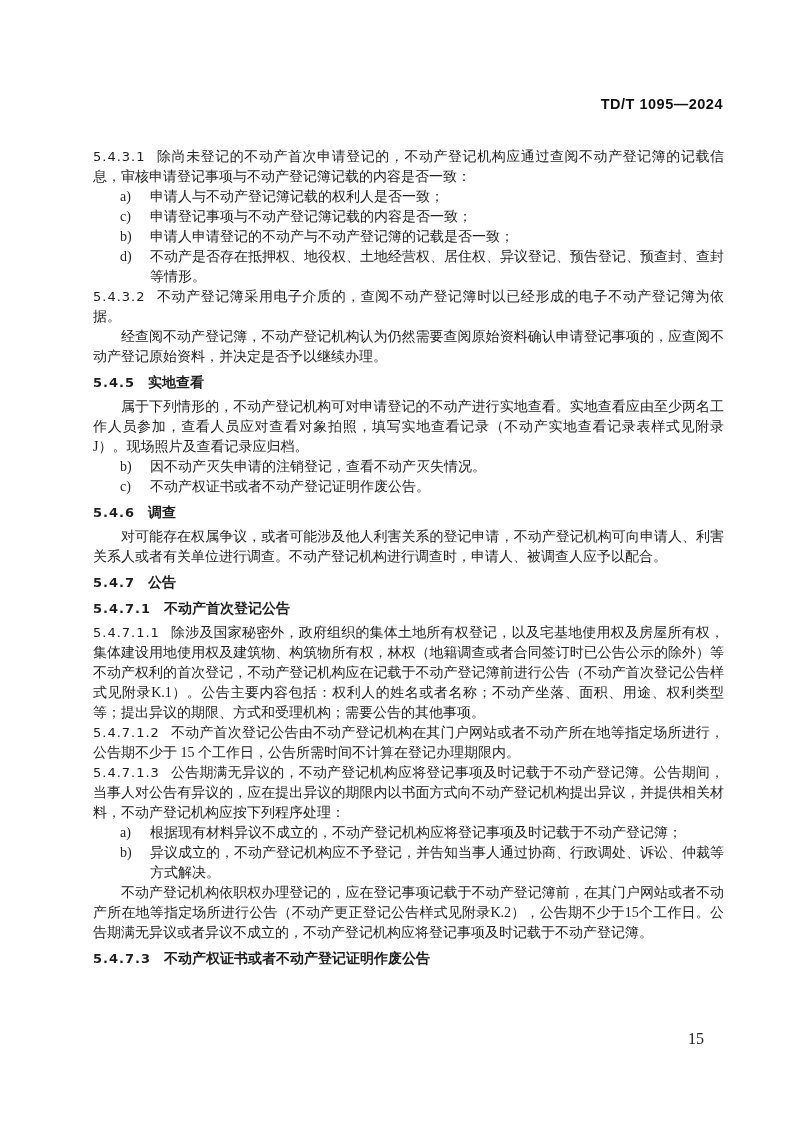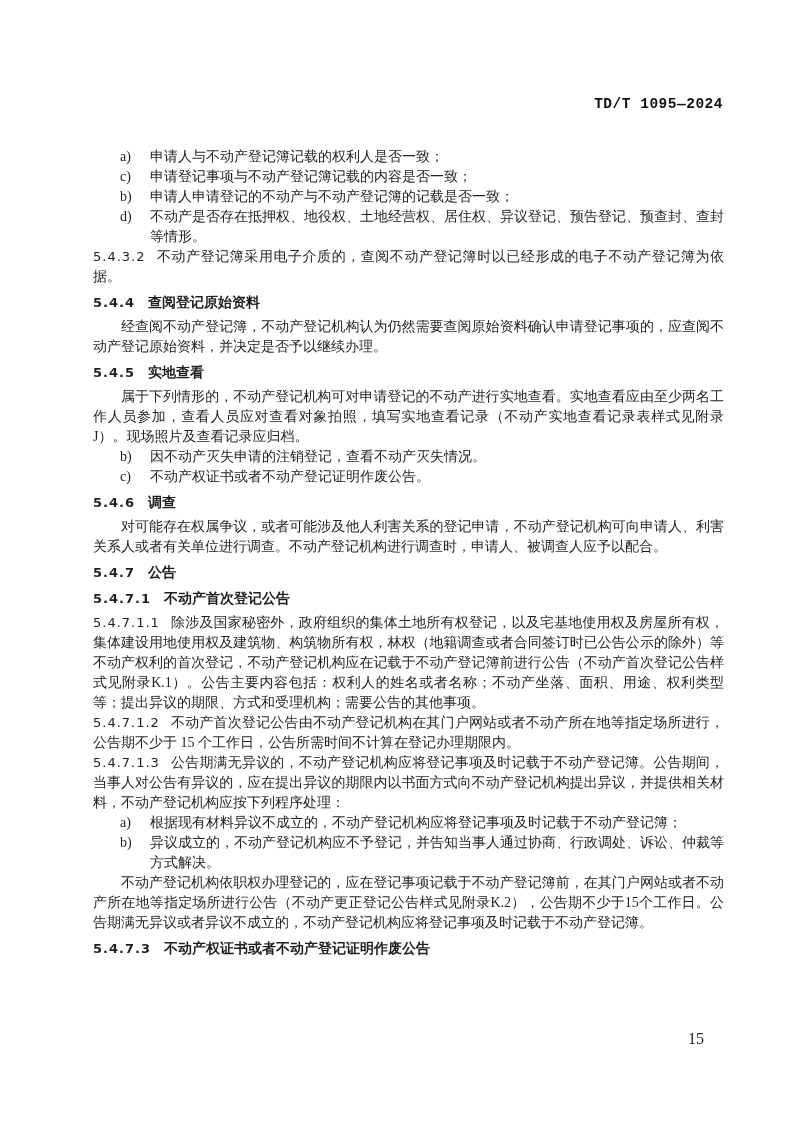--- a/index.html
+++ b/index.html
@@ -12,21 +12,21 @@
     color: #1f1f1f;
     overflow: hidden;
     font-family: "Liberation Serif", "DejaVu Serif", serif;
   }
   .doc-header {
     position: absolute;
     top: 96px;
     left: 0;
     width: 723px;
     text-align: right;
-    font-family: Liberation Mono, monospace;
+    font-family: Liberation Sans, sans-serif;
     font-weight: bold;
     font-size: 14.5px;
     letter-spacing: 0.5px;
     color: #111;
   }
   .content {
     position: absolute;
     left: 93px;
     top: 147px;
     width: 631px;
@@ -80,43 +80,43 @@
 <body>
 
 <div class="page">
 
   <div class="doc-header">
     <span>TD/T 1095—2024</span>
   </div>
 
   <div class="content">
 
+    <div class="clause">
+      <span class="num">5.4.3.1</span><span>除尚未登记的不动产首次申请登记的，不动产登记机构应通过查阅不动产登记簿的记载信息，审核申请登记事项与不动产登记簿记载的内容是否一致：</span>
+    </div>
 
     <div class="list">
       <div class="li">
         <span class="marker">a)</span><span>申请人与不动产登记簿记载的权利人是否一致；</span>
       </div>
       <div class="li">
         <span class="marker">c)</span><span>申请登记事项与不动产登记簿记载的内容是否一致；</span>
       </div>
       <div class="li">
         <span class="marker">b)</span><span>申请人申请登记的不动产与不动产登记簿的记载是否一致；</span>
       </div>
       <div class="li">
         <span class="marker">d)</span><span>不动产是否存在抵押权、地役权、土地经营权、居住权、异议登记、预告登记、预查封、查封等情形。</span>
       </div>
     </div>
 
     <div class="clause">
       <span class="num">5.4.3.2</span><span>不动产登记簿采用电子介质的，查阅不动产登记簿时以已经形成的电子不动产登记簿为依据。</span>
     </div>
 
-    <div class="heading">
-      <span class="num">5.4.4</span><span>查阅登记原始资料</span>
-    </div>
     <div class="para">经查阅不动产登记簿，不动产登记机构认为仍然需要查阅原始资料确认申请登记事项的，应查阅不动产登记原始资料，并决定是否予以继续办理。</div>
 
     <div class="heading">
       <span class="num">5.4.5</span><span>实地查看</span>
     </div>
     <div class="para">属于下列情形的，不动产登记机构可对申请登记的不动产进行实地查看。实地查看应由至少两名工作人员参加，查看人员应对查看对象拍照，填写实地查看记录（不动产实地查看记录表样式见附录J）。现场照片及查看记录应归档。</div>
 
     <div class="list">
       <div class="li">
         <span class="marker">b)</span><span>因不动产灭失申请的注销登记，查看不动产灭失情况。</span>

